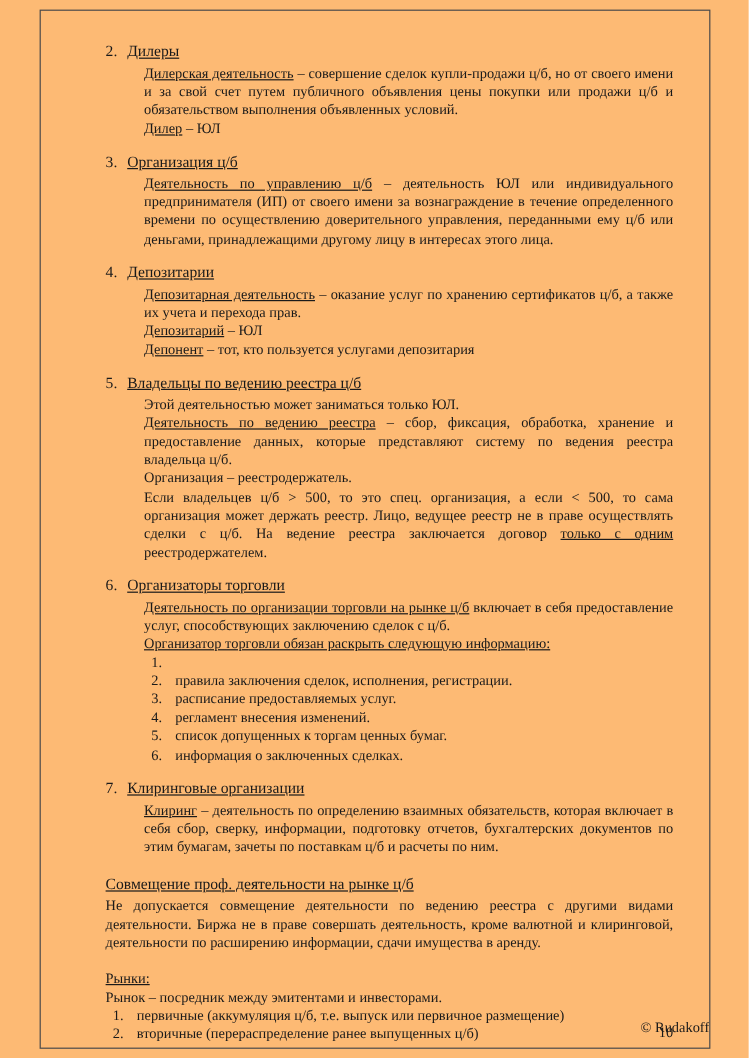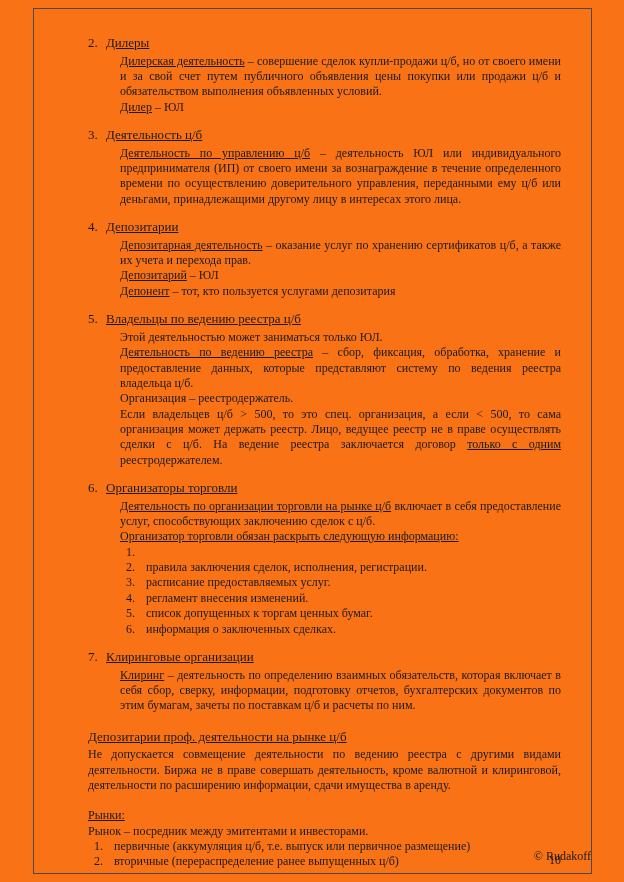--- a/index.html
+++ b/index.html
@@ -4,21 +4,21 @@
 <style>
   html, body {
     margin: 0;
     padding: 0;
     background: #ffffff;
   }
   .page {
     position: relative;
     width: 624px;
     height: 882px;
-    background: #f97316;
+    background: #fdba74;
     color: #1a1a1a;
     font-family: "Liberation Serif", "DejaVu Serif", serif;
     font-size: 12px;
     line-height: 1.28;
     overflow: hidden;
   }
   .frame {
     position: absolute;
     left: 33px;
     right: 32px;
@@ -78,21 +78,21 @@
   <div class="frame">
     <div class="content">
         <div class="section">
           <div class="sec-head"><span class="sec-num">2.</span><span class="sec-title u">Дилеры</span></div>
           <div class="sec-body">
             <div class="para"><span class="u">Дилерская деятельность</span><span> – совершение сделок купли-продажи ц/б, но от своего имени и за свой счет путем публичного объявления цены покупки или продажи ц/б и обязательством выполнения объявленных условий.</span></div>
             <div class="para"><span class="u">Дилер</span><span> – ЮЛ</span></div>
           </div>
         </div>
         <div class="section">
-          <div class="sec-head"><span class="sec-num">3.</span><span class="sec-title u">Деятельность ц/б</span></div>
+          <div class="sec-head"><span class="sec-num">3.</span><span class="sec-title u">Организация ц/б</span></div>
           <div class="sec-body">
             <div class="para"><span class="u">Деятельность по управлению ц/б</span><span> – деятельность ЮЛ или индивидуального предпринимателя (ИП) от своего имени за вознаграждение в течение определенного времени по осуществлению доверительного управления, переданными ему ц/б или деньгами, принадлежащими другому лицу в интересах этого лица.</span></div>
           </div>
         </div>
         <div class="section">
           <div class="sec-head"><span class="sec-num">4.</span><span class="sec-title u">Депозитарии</span></div>
           <div class="sec-body">
             <div class="para"><span class="u">Депозитарная деятельность</span><span> – оказание услуг по хранению сертификатов ц/б, а также их учета и перехода прав.</span></div>
             <div class="para"><span class="u">Депозитарий</span><span> – ЮЛ</span></div>
             <div class="para"><span class="u">Депонент</span><span> – тот, кто пользуется услугами депозитария</span></div>
@@ -138,21 +138,21 @@
               </div>
             </div>
           </div>
         </div>
         <div class="section">
           <div class="sec-head"><span class="sec-num">7.</span><span class="sec-title u">Клиринговые организации</span></div>
           <div class="sec-body">
             <div class="para"><span class="u">Клиринг</span><span> – деятельность по определению взаимных обязательств, которая включает в себя сбор, сверку, информации, подготовку отчетов, бухгалтерских документов по этим бумагам, зачеты по поставкам ц/б и расчеты по ним.</span></div>
           </div>
         </div>
-        <div class="heading"><span class="u">Депозитарии проф. деятельности на рынке ц/б</span></div>
+        <div class="heading"><span class="u">Совмещение проф. деятельности на рынке ц/б</span></div>
         <div class="para"><span>Не допускается совмещение деятельности по ведению реестра с другими видами деятельности. Биржа не в праве совершать деятельность, кроме валютной и клиринговой, деятельности по расширению информации, сдачи имущества в аренду.</span></div>
         <div class="gap"></div>
         <div class="para"><span class="u">Рынки:</span></div>
         <div class="para"><span>Рынок – посредник между эмитентами и инвесторами.</span></div>
         <div class="sublist">
           <div class="sublist-item">
             <span class="sln">1.</span>
             <span>первичные (аккумуляция ц/б, т.е. выпуск или первичное размещение)</span>
           </div>
           <div class="sublist-item">

